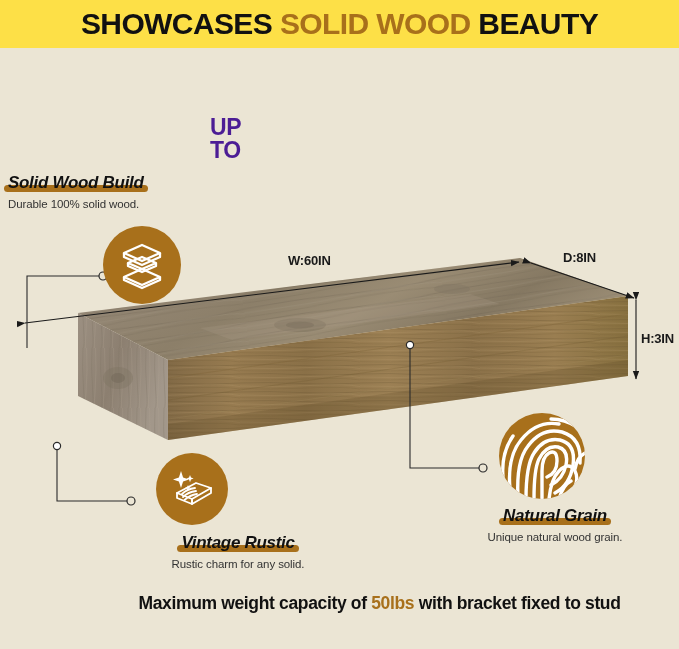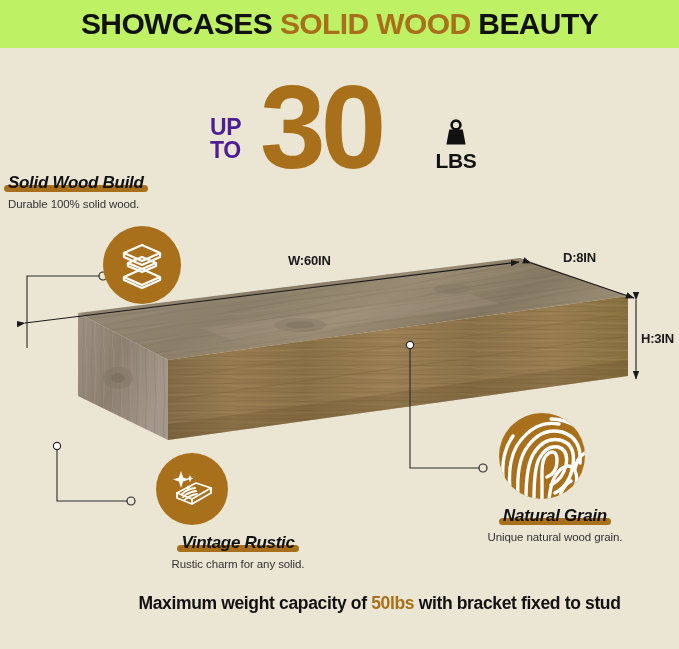--- a/index.html
+++ b/index.html
@@ -8,21 +8,21 @@
     background:#ffffff;
     font-family:"Liberation Sans", sans-serif;
     overflow:hidden;
     position:relative;
     -webkit-font-smoothing:antialiased;
   }
 
   
   .header{
     position:absolute;left:0;top:0;width:679px;height:48px;
-    background:#bef264;
+    background:#fde047;
     display:flex;align-items:center;justify-content:center;
   }
   .header-title{
     font-size:30px;font-weight:bold;letter-spacing:-0.6px;
     color:#111111;white-space:nowrap;line-height:1;
   }
   .header-title .accent{color:#A8701B;}
 
   
   .panel{
@@ -241,28 +241,20 @@
       <circle cx="410" cy="297" r="3.6" fill="#ffffff" stroke="#2a2a2a" stroke-width="1.2"></circle>
       <circle cx="483" cy="420" r="4" fill="#EBE5D4" stroke="#2a2a2a" stroke-width="1.2"></circle>
     </g>
   </svg>
 
   <div class="capacity">
     <div class="cap-upto">
       <span>UP</span>
       <span>TO</span>
     </div>
-    <div class="cap-num">30</div>
-    <div class="cap-lbs-wrap">
-      <svg class="weight-icon" width="30" height="30" viewBox="0 0 30 30">
-        <circle cx="15" cy="7" r="4.4" fill="none" stroke="#111" stroke-width="2.6"></circle>
-        <path d="M8.2 11.5 L21.8 11.5 L24.6 26.5 L5.4 26.5 Z" fill="#111"></path>
-      </svg>
-      <div class="cap-lbs">LBS</div>
-    </div>
   </div>
 
   <div class="feature f-solid">
     <div class="feat-title-wrap">
       <span class="feat-underline"></span>
       <span class="feat-title">Solid Wood Build</span>
     </div>
     <div class="feat-sub">Durable 100% solid wood.</div>
     <div class="icon-circle">
       <svg width="50" height="50" viewBox="0 0 50 50">

